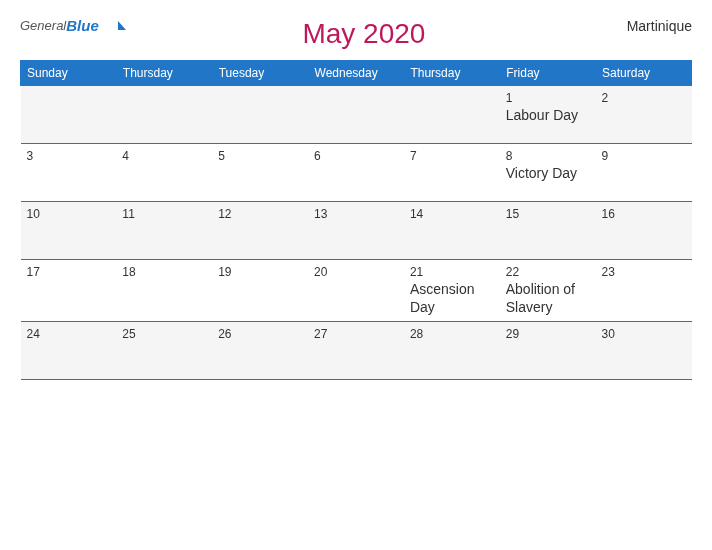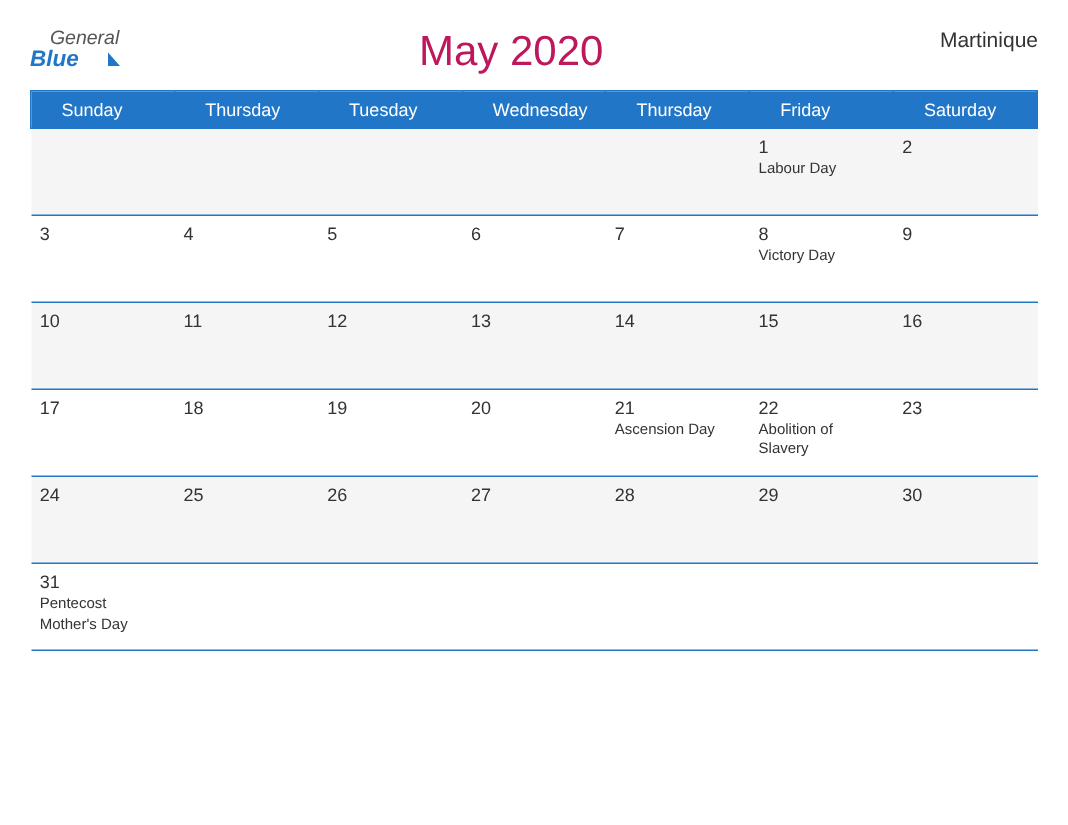--- a/index.html
+++ b/index.html
@@ -18,22 +18,21 @@
       position: relative;
     }
     .header {
       display: flex;
       align-items: flex-start;
       justify-content: space-between;
       margin-bottom: 10px;
     }
     .logo {
       display: flex;
-      flex-direction: column;
-      align-items: flex-end;
+      align-items: center;
       line-height: 1.1;
     }
     .logo-general {
       font-size: 13px;
       color: #555;
       font-style: italic;
     }
     .logo-blue {
       font-size: 15px;
       color: #2176c7;
@@ -68,21 +67,21 @@
     .calendar-table {
       width: 100%;
       border-collapse: collapse;
       table-layout: fixed;
     }
     .calendar-table thead tr th {
       background: #2176c7;
       color: #fff;
       font-size: 12px;
       font-weight: normal;
-      padding: 5px 20px;
+      padding: 5px 6px;
       text-align: left;
       border: 1px solid #2176c7;
     }
     .calendar-table tbody tr {
       background: #f5f5f5;
     }
     .calendar-table tbody tr:nth-child(even) {
       background: #fff;
     }
     .calendar-table tbody tr td {
@@ -93,21 +92,21 @@
       border-bottom: 1.5px solid #2176c7;
       height: 58px;
     }
     .day-num {
       font-size: 12px;
       font-weight: normal;
       color: #333;
       display: block;
     }
     .event {
-      font-size: 10px;
+      font-size: 14px;
       color: #333;
       display: block;
       margin-top: 1px;
       line-height: 1.3;
     }
     .last-row td {
       border-bottom: none;
       height: 60px;
     }
   </style>
@@ -242,28 +241,15 @@
           <td>
             <span class="day-num">28</span>
           </td>
           <td>
             <span class="day-num">29</span>
           </td>
           <td>
             <span class="day-num">30</span>
           </td>
         </tr>
-        <tr class="last-row">
-          <td>
-            <span class="day-num">31</span>
-            <span class="event">Pentecost</span>
-            <span class="event">Mother's Day</span>
-          </td>
-          <td></td>
-          <td></td>
-          <td></td>
-          <td></td>
-          <td></td>
-          <td></td>
-        </tr>
       </tbody>
   </table>
 </div>
 
 </body></html>

